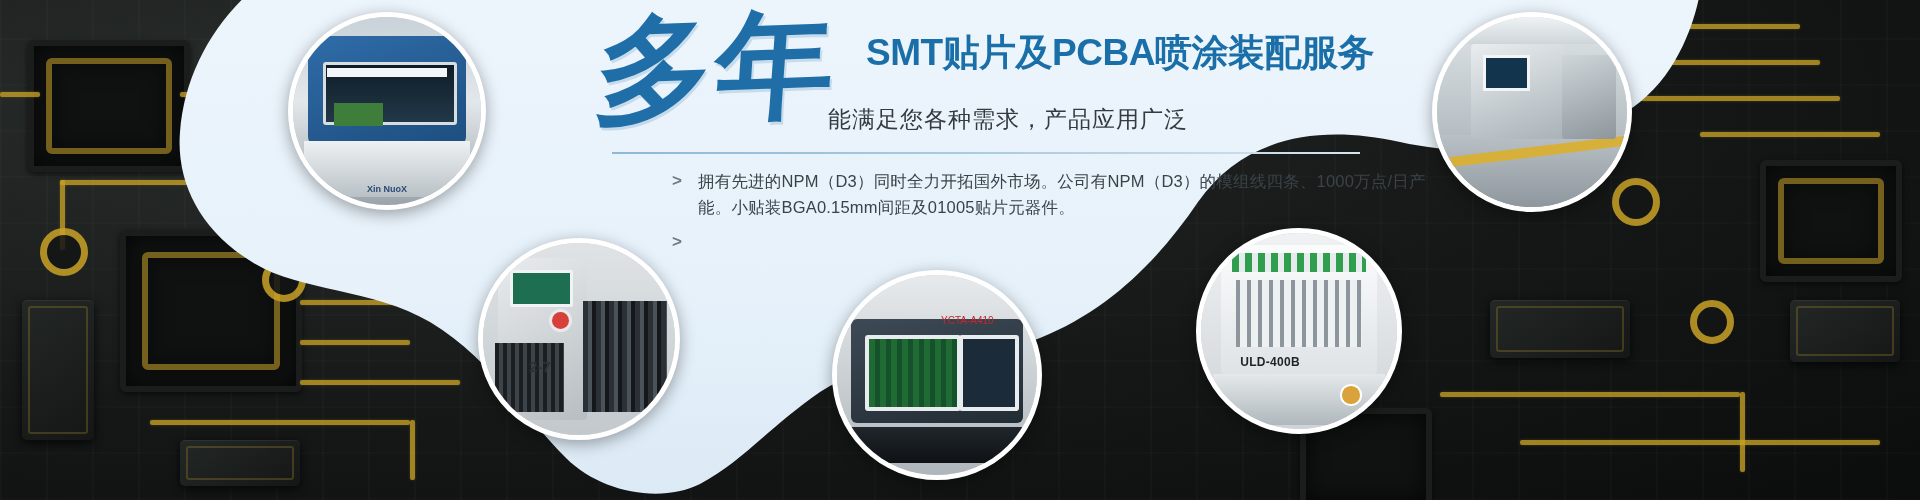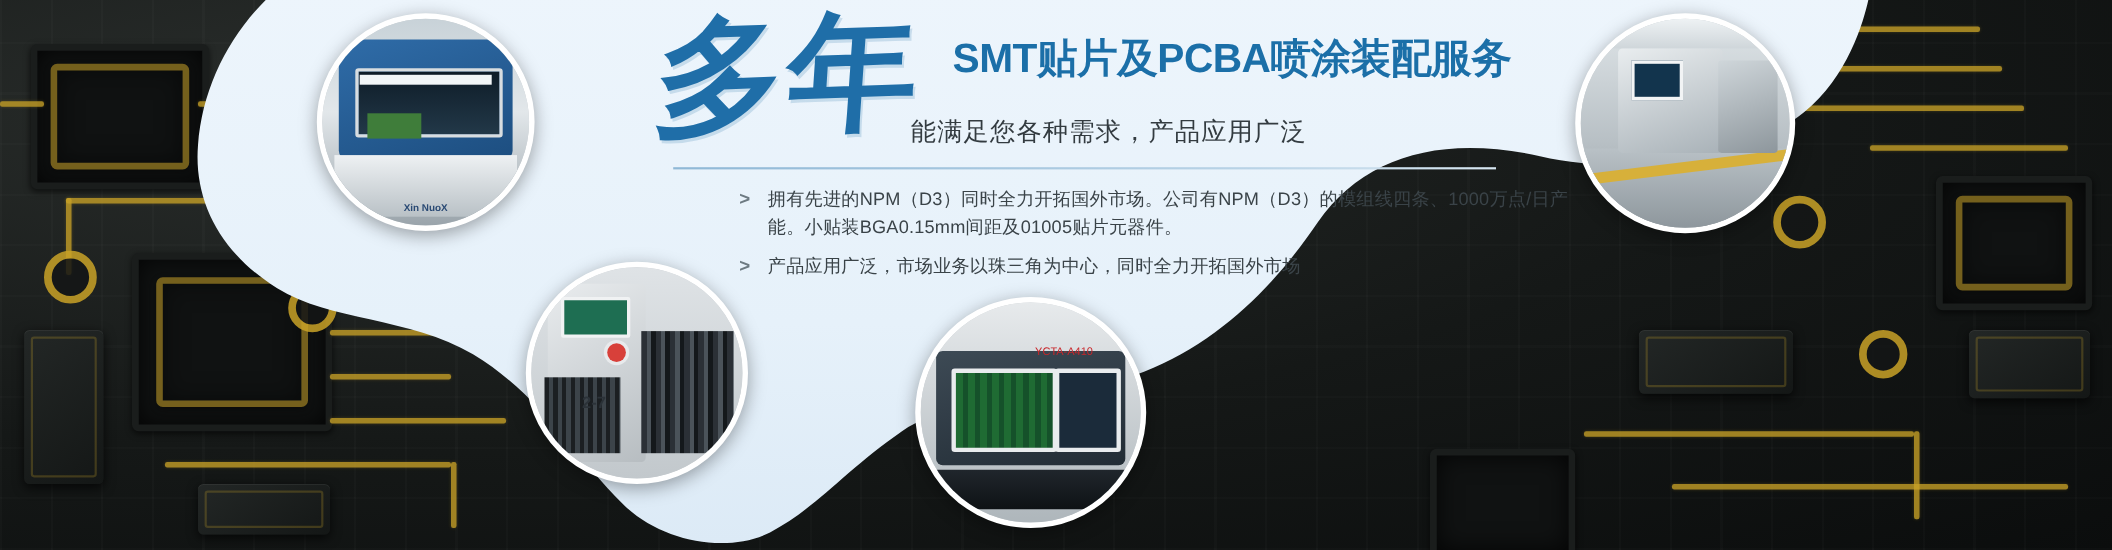--- a/index.html
+++ b/index.html
@@ -251,21 +251,20 @@
 
     <div class="divider"></div>
 
     <div class="bullets">
       <div class="bullet">
         <span class="mark">&gt;</span>
         <span class="btext">拥有先进的NPM（D3）同时全力开拓国外市场。公司有NPM（D3）的模组线四条、1000万点/日产能。小贴装BGA0.15mm间距及01005贴片元器件。</span>
       </div>
       <div class="bullet">
         <span class="mark">&gt;</span>
-        <span class="btext">产品应用广泛，市场业务以珠三角为中心，同时全力开拓国外市场</span>
       </div>
     </div>
 
     <div class="circle" style="left:288px;top:12px;width:188px;height:188px;">
       <div class="ph m1">
         <div class="body"></div>
           <div class="win"></div>
           <div class="led"></div>
         <div class="grn"></div>
           <div class="base"></div>
@@ -287,20 +286,30 @@
     <div class="circle" style="left:832px;top:270px;width:200px;height:200px;">
       <div class="ph m3">
         <div class="cab"></div>
           <div class="mon"></div>
           <div class="mon2"></div>
         <div class="bed"></div>
         <div class="tag">YCTA-A410</div>
       </div>
     </div>
 
+    <div class="circle" style="left:1196px;top:228px;width:196px;height:196px;">
+      <div class="ph m4">
+        <div class="col"></div>
+          <div class="rail"></div>
+          <div class="bars"></div>
+        <div class="base"></div>
+          <div class="dot"></div>
+        <div class="lbl">ULD-400B</div>
+      </div>
+    </div>
 
     <div class="circle" style="left:1432px;top:12px;width:190px;height:190px;">
       <div class="ph m5">
         <div class="ceil"></div>
           <div class="floor"></div>
           <div class="line"></div>
         <div class="mach"></div>
           <div class="scr"></div>
           <div class="mach2"></div>
       </div>

